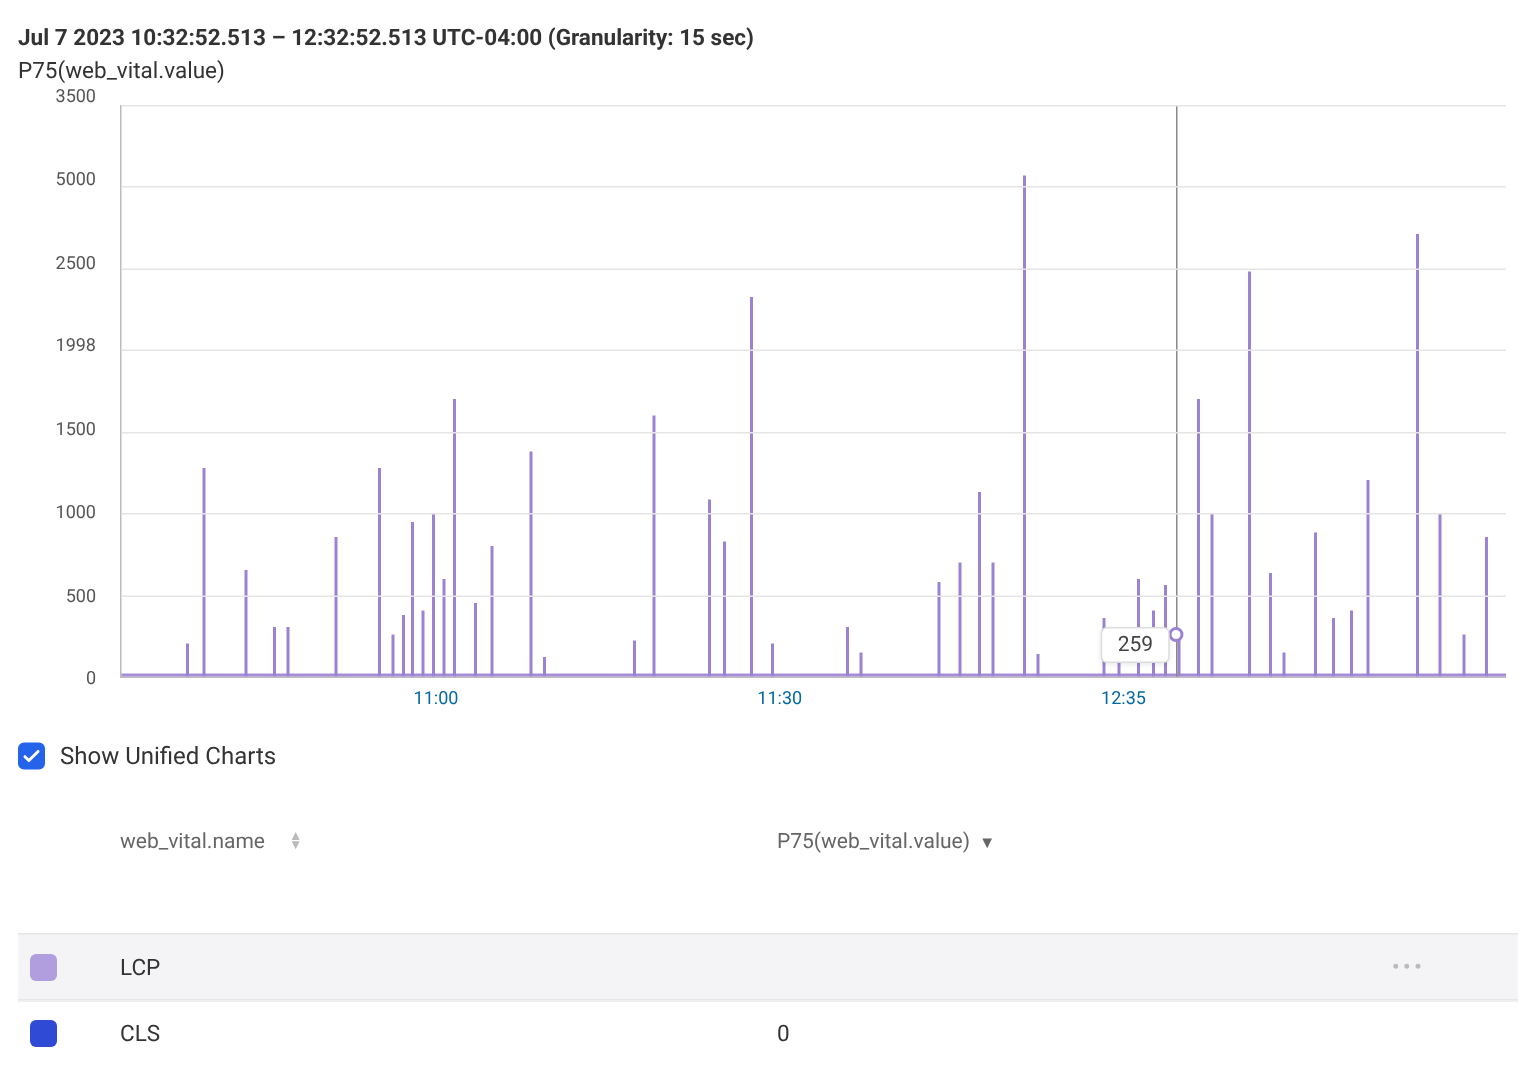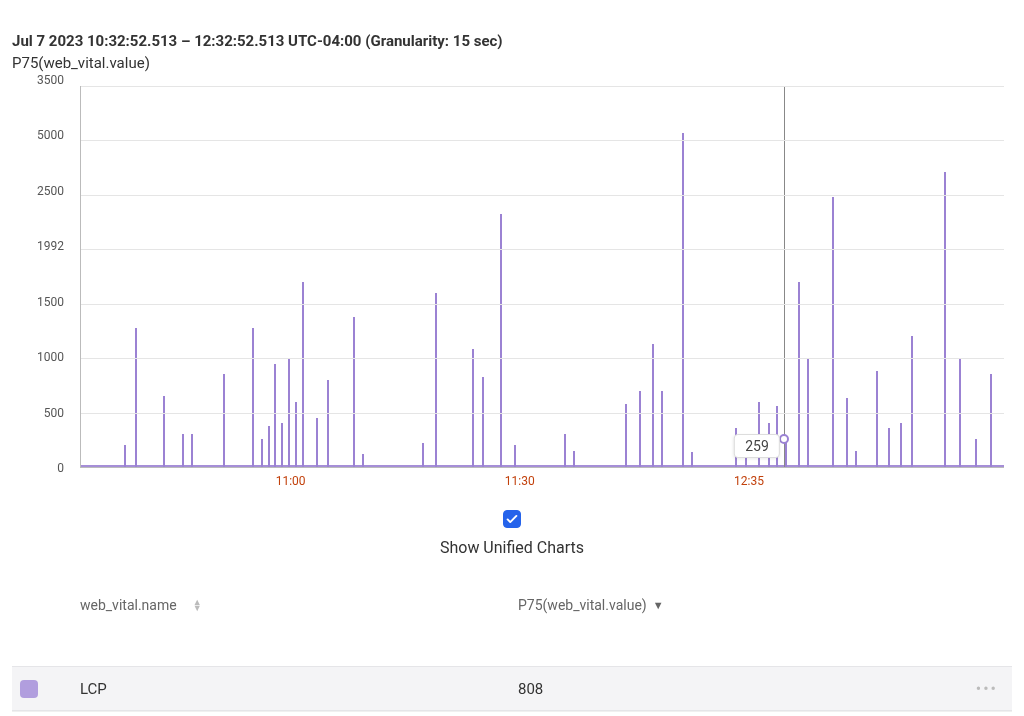--- a/index.html
+++ b/index.html
@@ -1,33 +1,33 @@
 <!DOCTYPE html>
 <html><head>
 <meta charset="utf-8">
 <style>
   * { box-sizing: border-box; }
   html, body { margin:0; padding:0; font-family: -apple-system, BlinkMacSystemFont, "Segoe UI", Roboto, Helvetica, Arial, sans-serif; color:#333; }
-  .page { width:1024px; height:716px; padding:32px 12px; }
+  .page { width:1024px; height:716px; padding:16px 12px; }
   .title { font-size:15px; font-weight:700; color:#333; margin-bottom:4px; }
   .subtitle { font-size:15px; color:#333; margin-bottom:8px; }
   .chart-area { position:relative; height:420px; }
   .y-axis { position:absolute; left:0; top:0; bottom:32px; width:60px; }
   .y-label { position:absolute; right:8px; font-size:12px; color:#555; transform:translateY(-50%); text-align:right; }
   .plot { position:absolute; left:68px; right:8px; top:6px; bottom:32px; border-bottom:1px solid #bbb; border-left:1px solid #bbb; }
   .grid-line { position:absolute; left:0; right:0; border-top:1px solid #e5e5e5; }
   .x-axis { position:absolute; left:68px; right:8px; bottom:0; height:28px; }
-  .x-label { position:absolute; top:2px; font-size:12px; color:#c2410c; transform:translateX(-50%); }
+  .x-label { position:absolute; top:2px; font-size:12px; color:#0369a1; transform:translateX(-50%); }
   .spike-container { position:absolute; left:0; right:0; bottom:0; top:0; overflow:hidden; }
   .spike { position:absolute; bottom:0; width:2px; background:#9b82d3; transform:translateX(-1px); }
   .baseline { position:absolute; left:0; right:0; bottom:0; height:2px; background:#9b82d3; opacity:.9; }
   .hover-line { position:absolute; top:0; bottom:0; width:1px; background:#888; }
   .hover-marker { position:absolute; width:10px; height:10px; border:2px solid #9b82d3; background:#fff; border-radius:50%; transform:translate(-50%,-50%); }
   .tooltip { position:absolute; background:#fff; border:1px solid #ddd; border-radius:4px; padding:3px 10px; font-size:14px; color:#444; box-shadow:0 1px 3px rgba(0,0,0,.08); transform:translate(-110%,-50%); }
-  .controls { margin-top:10px; display:flex; align-items:center; gap:10px;flex-direction:column; }
+  .controls { margin-top:10px; display:flex; align-items:center; gap:10px; }
   .checkbox { width:18px; height:18px; border:1.5px solid #2563eb; border-radius:4px; background:#2563eb; display:flex; align-items:center; justify-content:center; position:relative; }
   .checkbox svg { width:14px; height:14px; }
   .checkbox-label { font-size:16px; color:#333; }
 
   .table { margin-top:28px; width:100%; }
   .thead, .trow { display:grid; grid-template-columns:60px 1fr 1fr 48px; align-items:center; padding:12px 8px; font-size:15px; }
   .thead { color:#666; font-size:14px; }
   .trow { border-top:1px solid #f0f0f0; }
   .trow.active { background:#f4f4f6; border-top:1px solid #e5e5e8; border-bottom:1px solid #e5e5e8;margin-top:41px; }
   .swatch { width:18px; height:18px; border-radius:4px; }
@@ -43,21 +43,21 @@
 
 <div class="title">Jul 7 2023 10:32:52.513 – 12:32:52.513 UTC-04:00 (Granularity: 15 sec)</div>
 <div class="subtitle">P75(web_vital.value)</div>
 
 <div class="chart-area">
   <div class="y-axis" id="y-axis">
         <div class="y-label" style="top: 100%;">0</div>
         <div class="y-label" style="top: 85.7143%;">500</div>
         <div class="y-label" style="top: 71.4286%;">1000</div>
         <div class="y-label" style="top: 57.1429%;">1500</div>
-        <div class="y-label" style="top: 42.8571%;">1992</div>
+        <div class="y-label" style="top: 42.8571%;">1998</div>
         <div class="y-label" style="top: 28.5714%;">2500</div>
         <div class="y-label" style="top: 14.2857%;">5000</div>
         <div class="y-label" style="top: 0%;">3500</div>
       </div>
   <div class="plot" id="plot">
     <div class="spike-container" id="spikes">
           <div class="spike" style="left: 4.8%; height: 5.71429%;"></div>
           <div class="spike" style="left: 6%; height: 36.5714%;"></div>
           <div class="spike" style="left: 9%; height: 18.5714%;"></div>
           <div class="spike" style="left: 11%; height: 8.57143%;"></div>
@@ -149,21 +149,20 @@
       <span class="caret-down">▼</span>
     </div>
     <div></div>
   </div>
   <div id="table-body">
         <div class="trow active">
           <div>
             <div class="swatch" style="background: rgb(177, 158, 222);"></div>
           </div>
           <div>LCP</div>
-          <div>808</div>
           <div class="more-icon">•••</div>
         </div>
         <div class="trow">
           <div>
             <div class="swatch" style="background: rgb(47, 75, 214);"></div>
           </div>
           <div>CLS</div>
           <div>0</div>
           <div class="more-icon"></div>
         </div>

